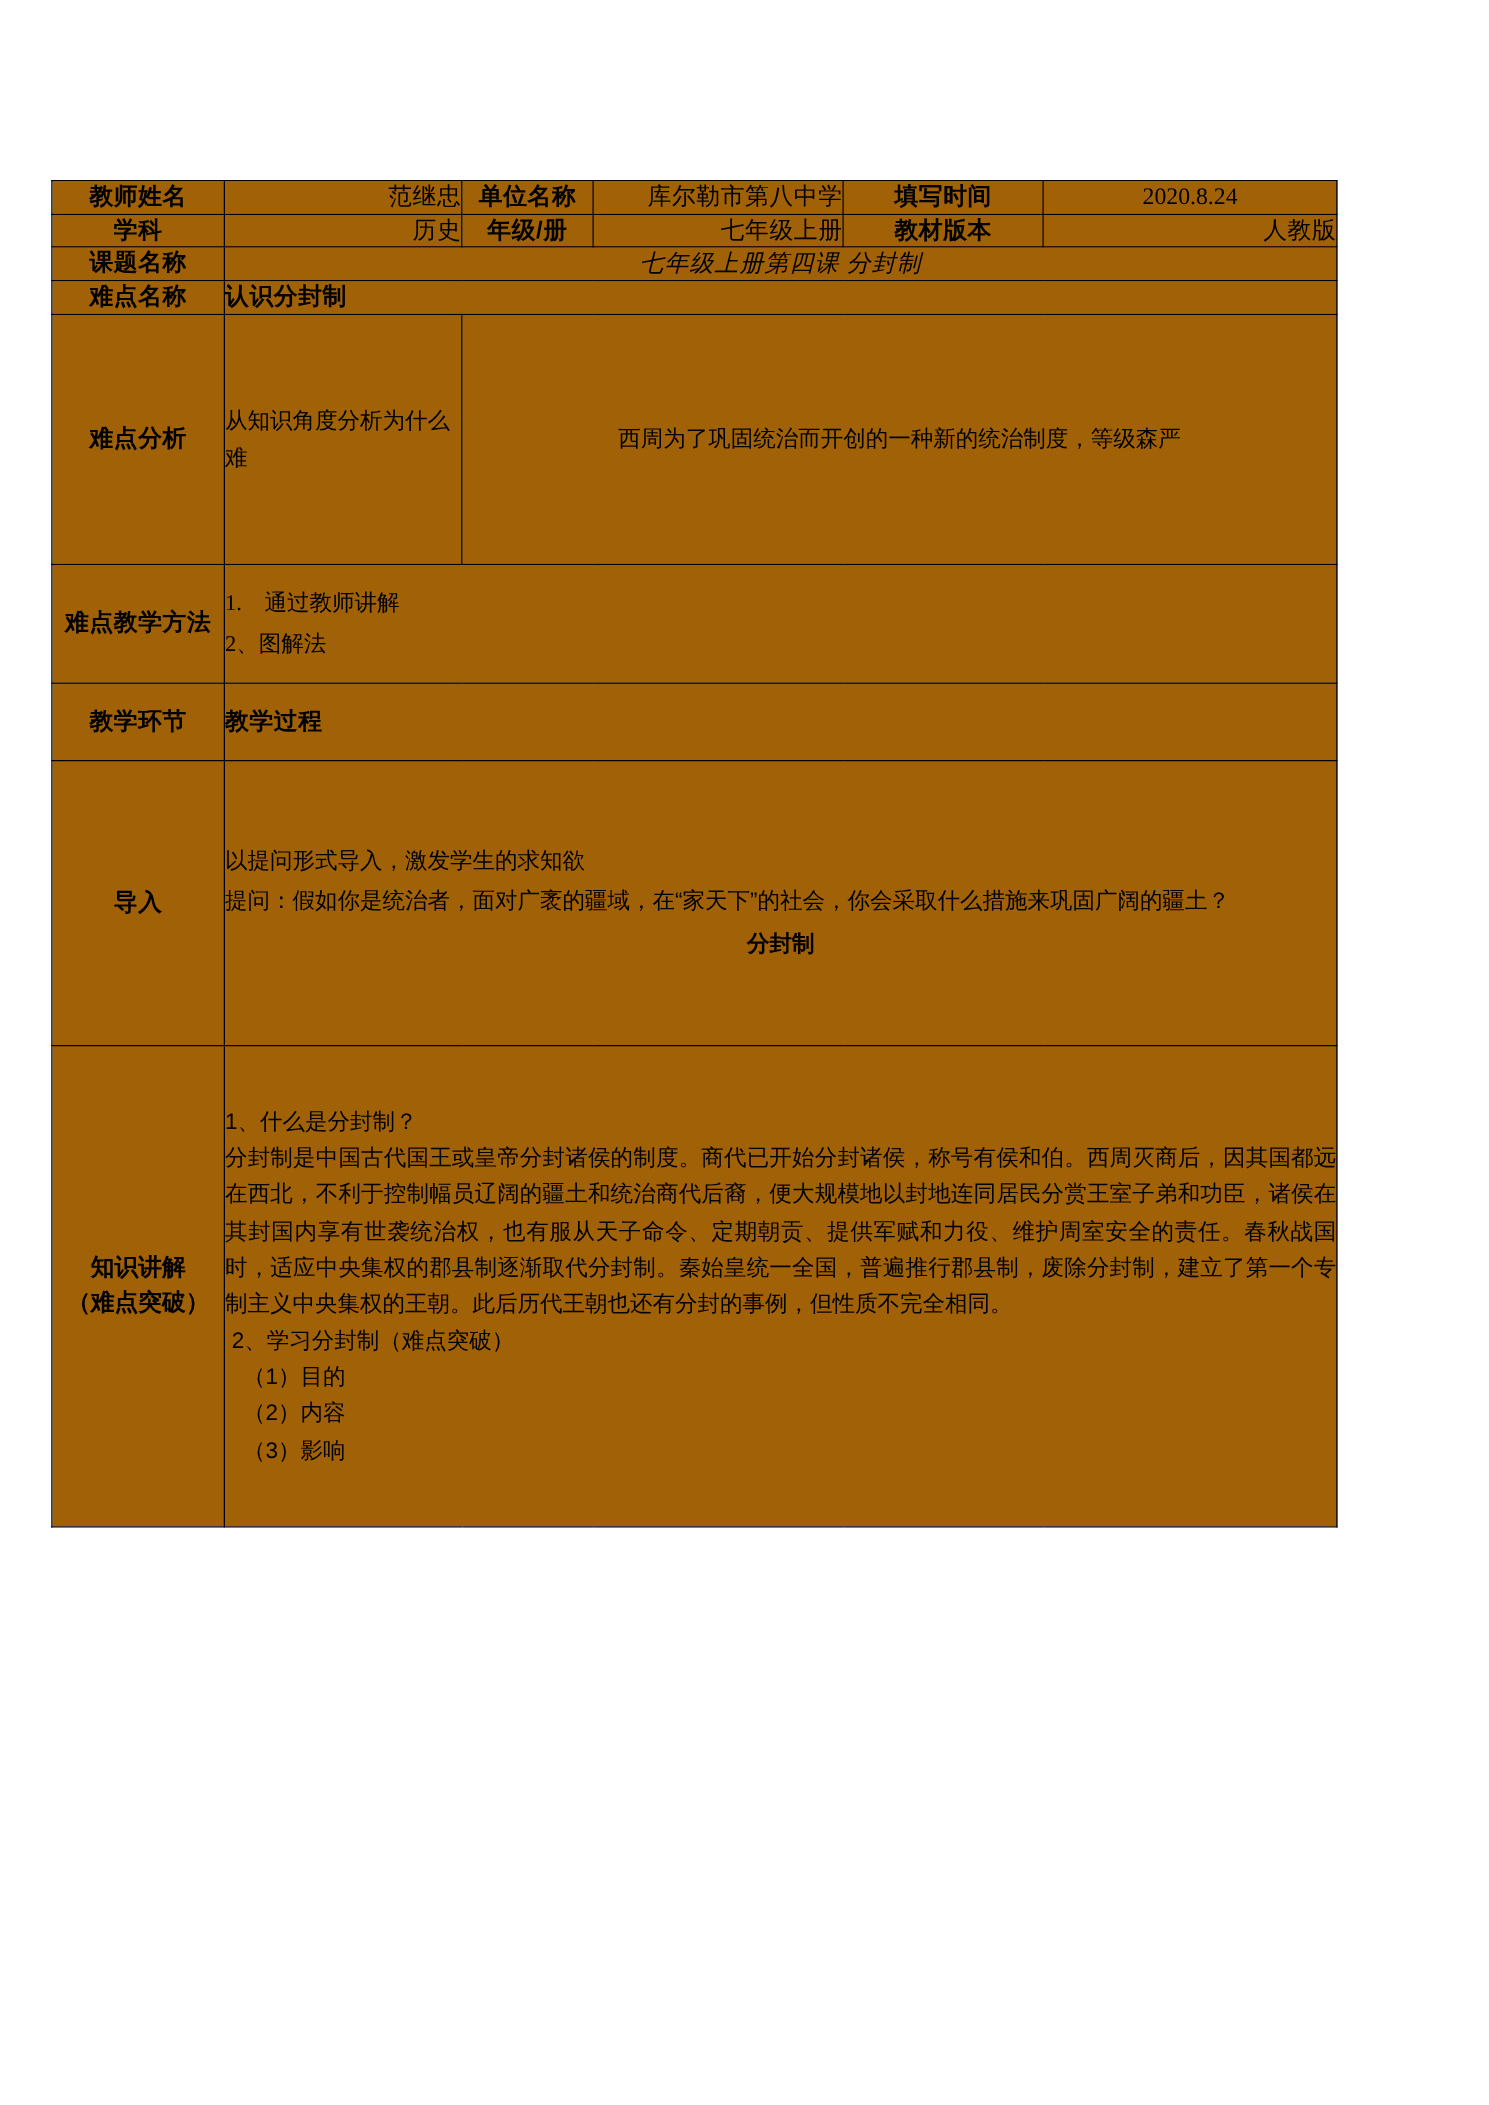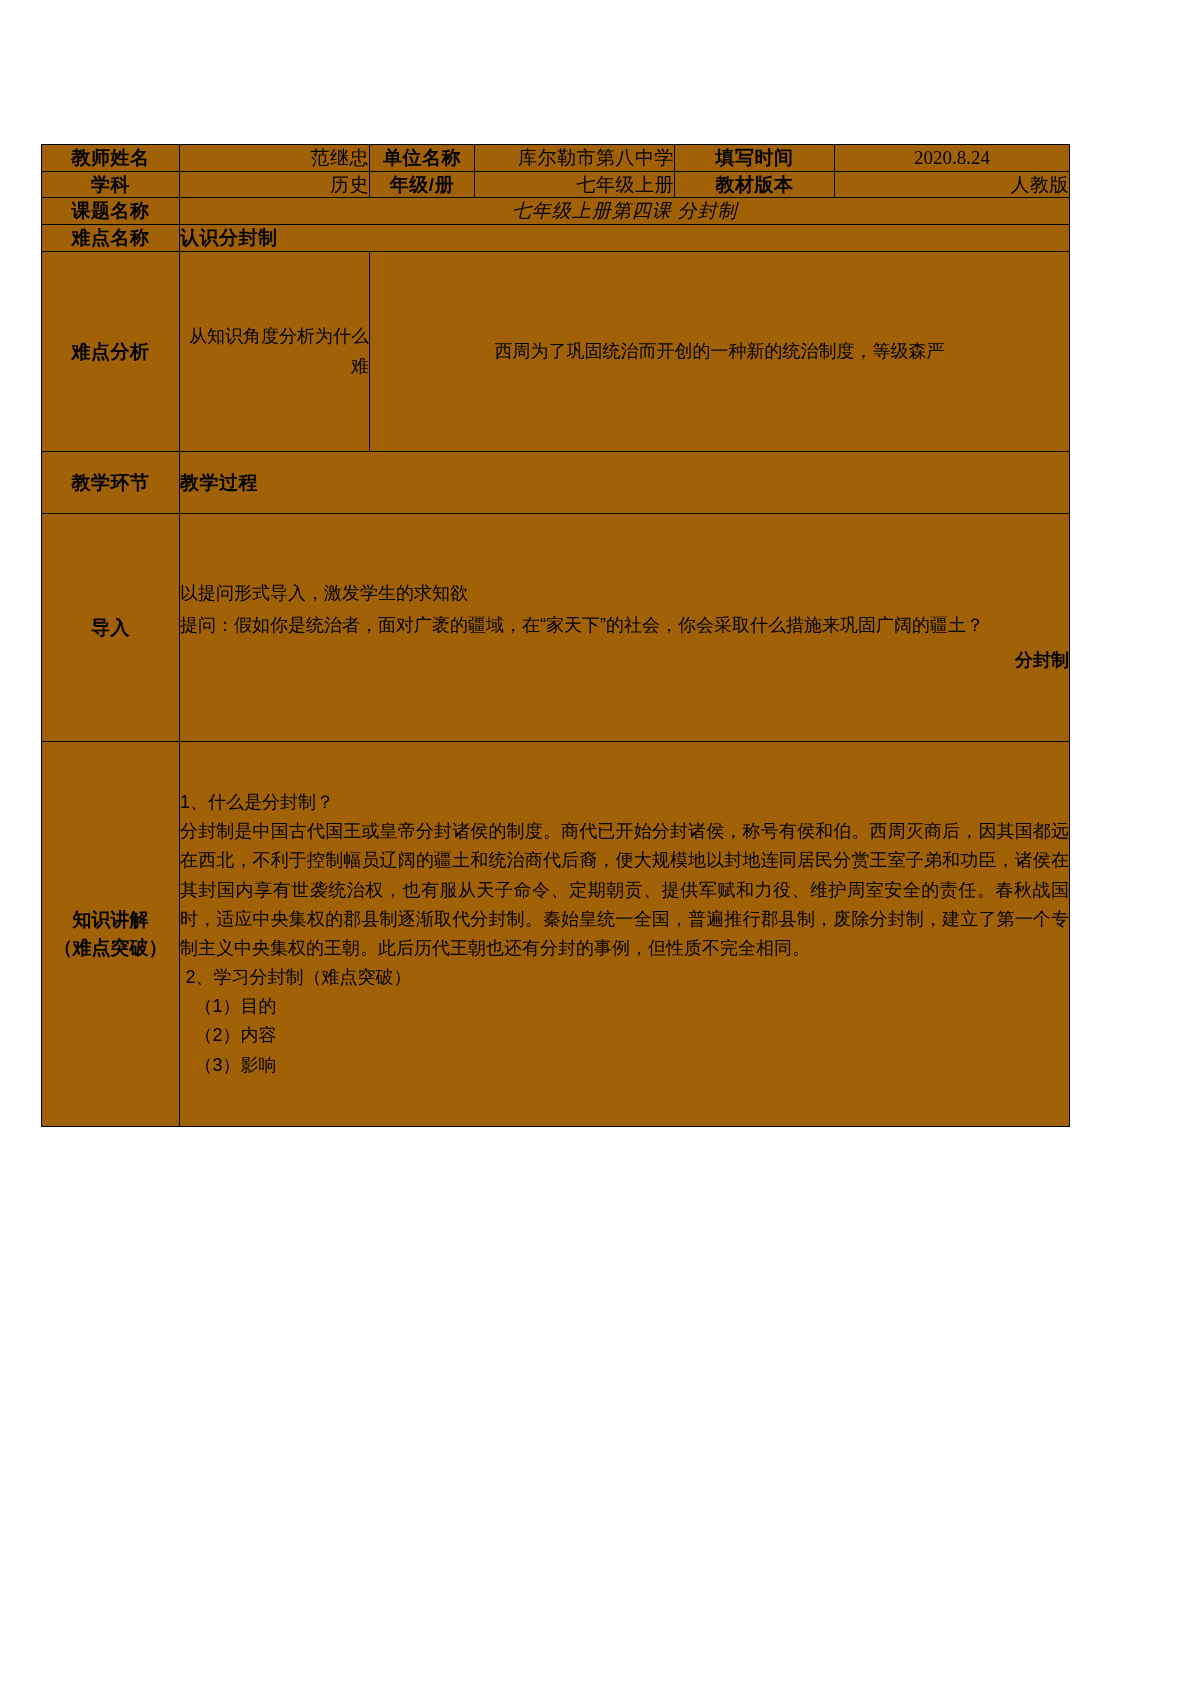--- a/index.html
+++ b/index.html
@@ -68,21 +68,21 @@
   }
   .title-italic {
     text-align: center;
     font-size: 19px;
     font-style: italic;
     font-family: "Liberation Serif", "DejaVu Serif", serif;
     padding: 12px 4px;
     letter-spacing: 1px;
   }
   .analysis-sub {
-    text-align: right;
+    text-align: left;
     font-size: 18px;
     line-height: 1.7;
     padding: 10px 14px;
   }
   .analysis-body {
     text-align: center;
     font-size: 18px;
     line-height: 1.7;
     padding: 10px 14px;
     vertical-align: middle;
@@ -97,21 +97,21 @@
   }
   .methods-body .m-line { white-space: pre; }
   .intro-body {
     text-align: left;
     font-size: 18px;
     line-height: 1.75;
     padding: 12px 16px;
     vertical-align: middle;
   }
   .intro-answer {
-    text-align: right;
+    text-align: center;
     font-weight: bold;
     font-size: 18px;
     margin-top: 4px;
   }
   .knowledge-body {
     text-align: left;
     font-size: 18px;
     line-height: 1.62;
     padding: 14px 16px;
     vertical-align: top;
@@ -178,20 +178,27 @@
         <td class="lbl">难点名称</td>
         <td class="val-bold" colspan="5">认识分封制</td>
       </tr>
 
       <tr style="height:200px">
         <td class="lbl">难点分析</td>
         <td class="analysis-sub">从知识角度分析为什么难</td>
         <td class="analysis-body" colspan="4">西周为了巩固统治而开创的一种新的统治制度，等级森严</td>
       </tr>
 
+      <tr style="height:95px">
+        <td class="lbl">难点教学方法</td>
+        <td class="methods-body" colspan="5">
+          <div class="m-line">1.　通过教师讲解</div>
+          <div class="m-line">2、图解法</div>
+        </td>
+      </tr>
 
       <tr style="height:62px">
         <td class="lbl">教学环节</td>
         <td class="val-bold" colspan="5">教学过程</td>
       </tr>
 
       <tr style="height:228px">
         <td class="lbl">导入</td>
         <td class="intro-body" colspan="5">
           <div>以提问形式导入，激发学生的求知欲</div>

